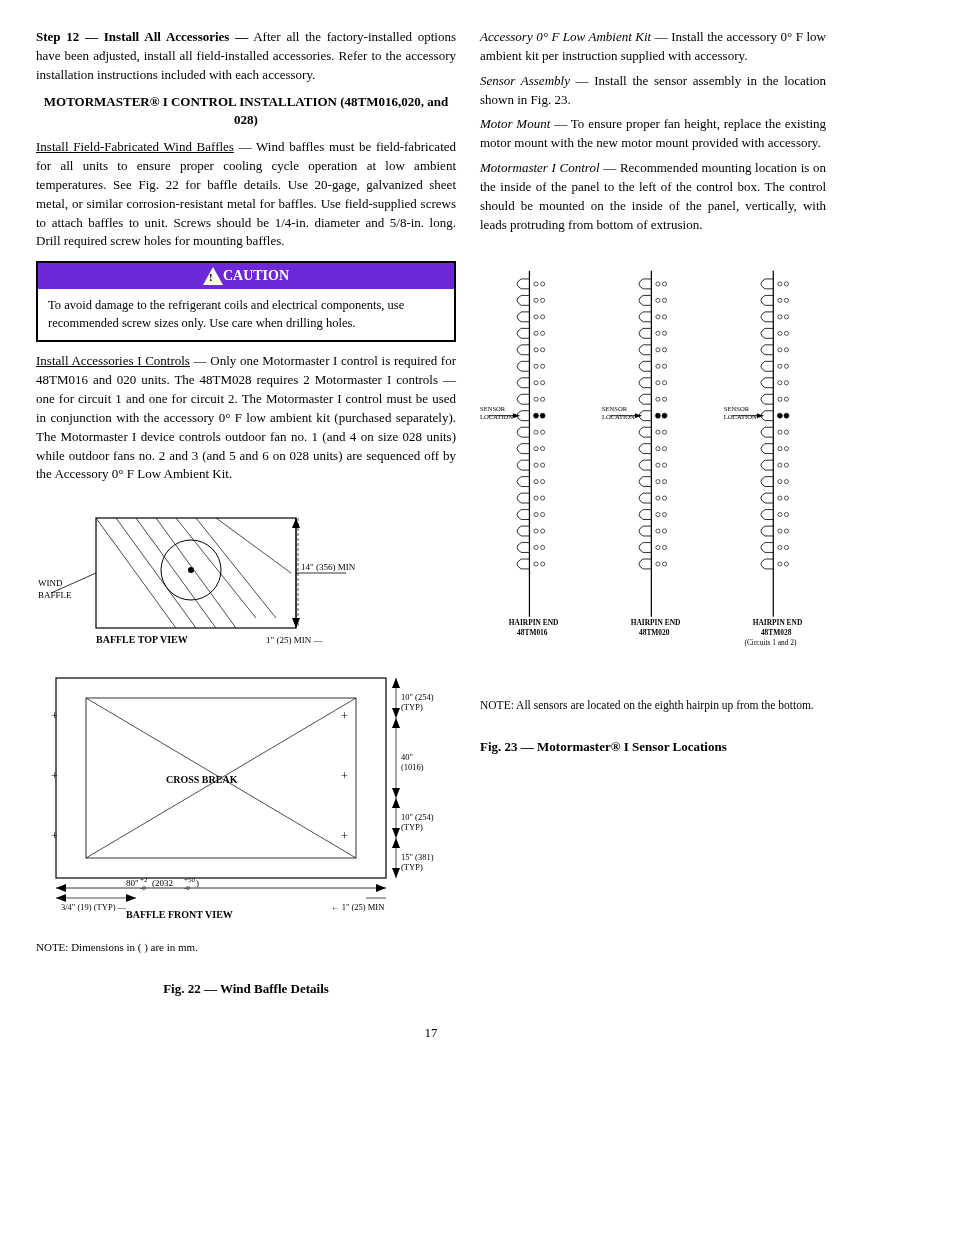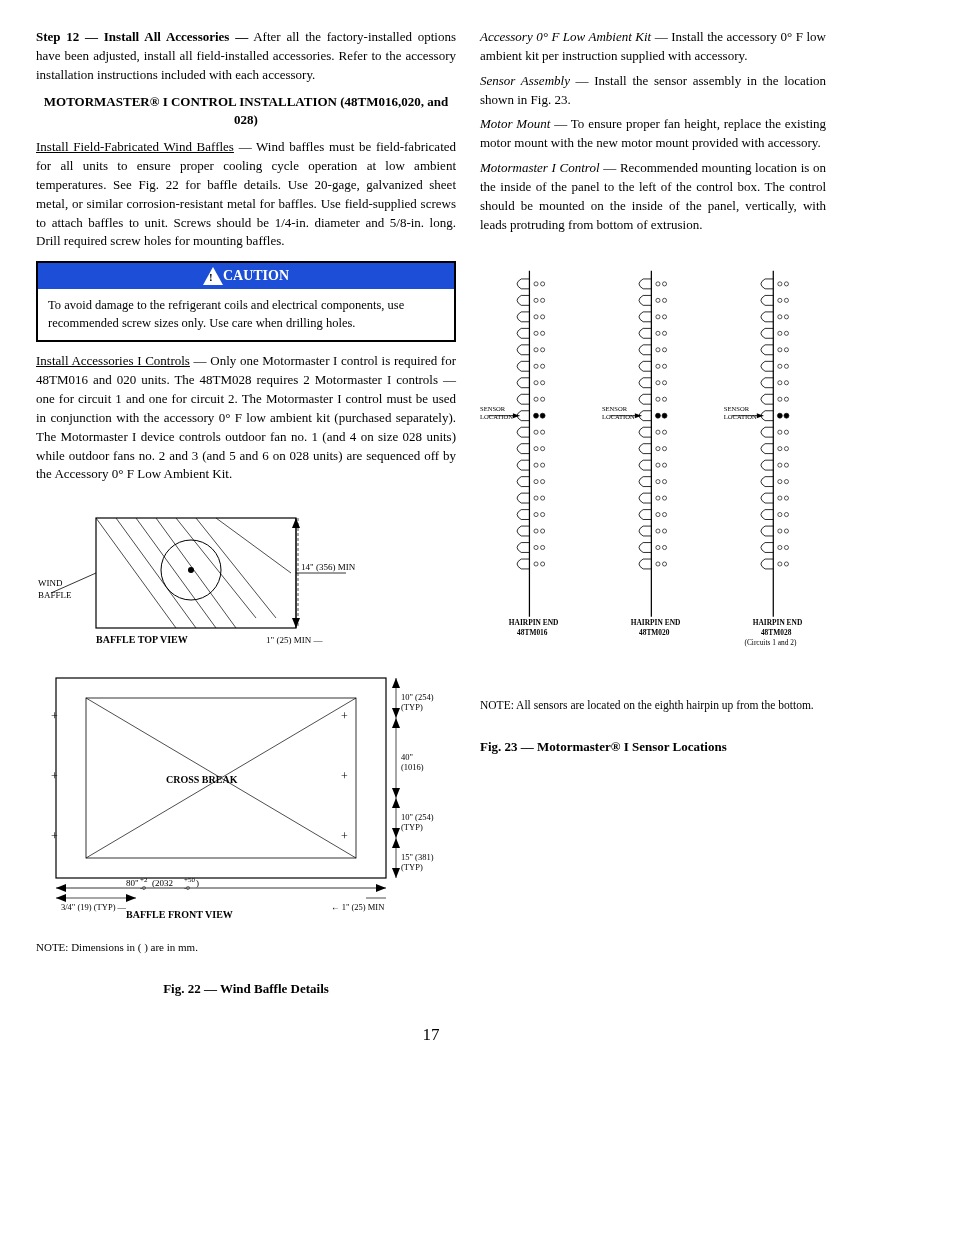--- a/index.html
+++ b/index.html
@@ -34,21 +34,21 @@
       text-align: justify;
     }
     .underline { text-decoration: underline; }
     .italic { font-style: italic; }
     .caution-box {
       border: 2px solid #000;
       margin: 10px 0 10px 0;
       padding: 0;
     }
     .caution-header {
-      background: #1d4ed8;
+      background: #6d28d9;
       color: #fff;
       text-align: center;
       font-size: 14px;
       font-weight: bold;
       padding: 4px 0;
       display: flex;
       align-items: center;
       justify-content: center;
     }
     .caution-header .triangle {
@@ -77,21 +77,21 @@
     }
     .fig-label {
       text-align: center;
       font-weight: bold;
       margin-top: 24px;
       font-size: 13px;
     }
     .page-number {
       text-align: center;
       margin-top: 18px;
-      font-size: 17px;
+      font-size: 13px;
     }
 
     
     .wind-baffle-diagram {
       width: 100%;
       margin: 6px 0;
     }
 
     
     .sensor-diagram {

